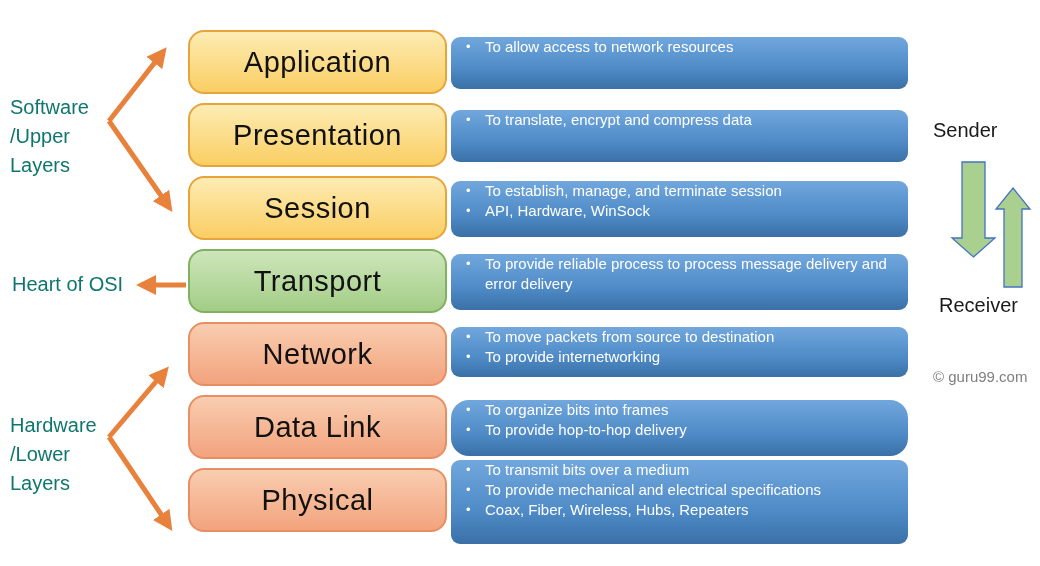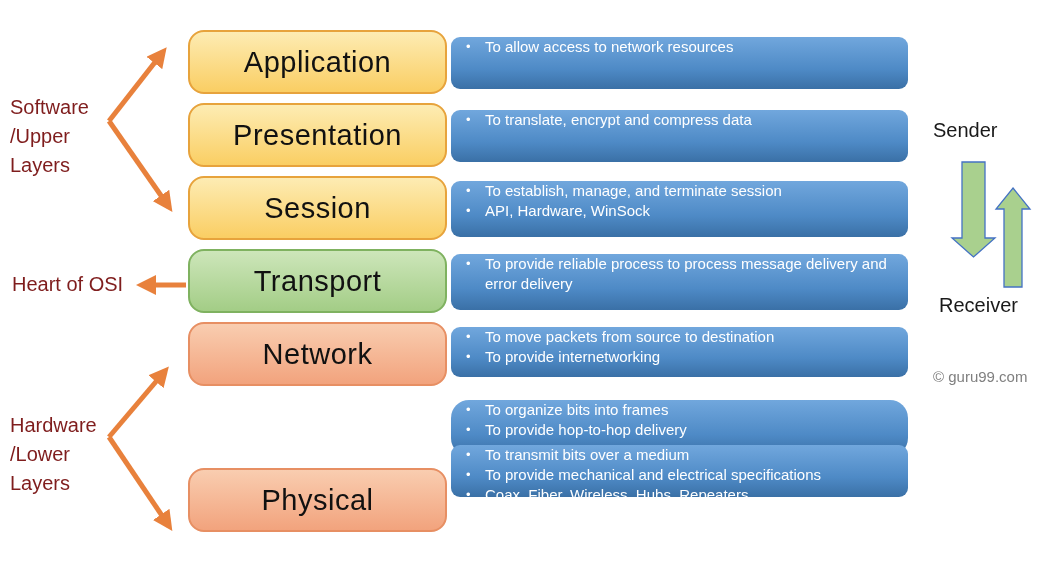--- a/index.html
+++ b/index.html
@@ -1,19 +1,19 @@
 <!DOCTYPE html>
 <html style="--yellow_top: #FDECB3; --yellow_bottom: #FACE63; --yellow_border: #E7A33C; --green_top: #CDE6BA; --green_bottom: #A3CD86; --green_border: #7FB260; --salmon_top: #F9CDB0; --salmon_bottom: #F2A37D; --salmon_border: #E78F63; --blue_top: #71A7DD; --blue_mid: #4E8AC6; --blue_bottom: #3A70A6; --arrow_orange: #E8813C; --green_arrow_fill: #A9D08E; --green_arrow_stroke: #4472C4;"><head>
 <meta charset="utf-8">
 <style>
   html,body{margin:0;padding:0;background:#ffffff;font-family:"Liberation Sans",sans-serif;}
   .canvas{position:relative;width:1040px;height:566px;background:#ffffff;overflow:hidden;}
 
   
-  .side-label{position:absolute;color:#7f1d1d;font-size:20px;line-height:29px;white-space:pre-line;}
+  .side-label{position:absolute;color:#0f766e;font-size:20px;line-height:29px;white-space:pre-line;}
   .flow-label{position:absolute;color:#1a1a1a;font-size:20px;}
   .credit{position:absolute;color:#7f7f7f;font-size:15px;}
 
   
   .layer-box{position:absolute;left:188px;width:259px;height:64px;border-radius:16px;
     display:flex;align-items:center;justify-content:center;box-sizing:border-box;border:2px solid transparent;}
   .layer-box span{font-size:29px;color:#111;letter-spacing:0.5px;}
   .box-software{background:linear-gradient(180deg,var(--yellow_top) 0%,var(--yellow_bottom) 100%);border-color:var(--yellow_border);}
   .box-heart{background:linear-gradient(180deg,var(--green_top) 0%,var(--green_bottom) 100%);border-color:var(--green_border);}
   .box-hardware{background:linear-gradient(180deg,var(--salmon_top) 0%,var(--salmon_bottom) 100%);border-color:var(--salmon_border);}
@@ -84,31 +84,34 @@
   <div class="layer-box box-hardware" style="top:322px;">
     <span>Network</span>
   </div>
   <div class="desc-box" style="top:327px;height:50px;">
     <ul>
       <li>To move packets from source to destination</li>
       <li>To provide internetworking</li>
     </ul>
   </div>
 
+  <div class="layer-box box-hardware" style="top:395px;">
+    <span>Data Link</span>
+  </div>
   <div class="desc-box" style="top:400px;height:56px;border-radius:18px;">
     <ul>
       <li>To organize bits into frames</li>
       <li>To provide hop-to-hop delivery</li>
     </ul>
   </div>
 
   <div class="layer-box box-hardware" style="top:468px;">
     <span>Physical</span>
   </div>
-  <div class="desc-box" style="top:445px;height:52px;">
+  <div class="desc-box" style="top:460px;height:84px;">
     <ul>
       <li>To transmit bits over a medium</li>
       <li>To provide mechanical and electrical specifications</li>
       <li>Coax, Fiber, Wireless, Hubs, Repeaters</li>
     </ul>
   </div>
 
   <div class="flow-label" style="left:933px;top:119px;">Sender</div>
   <div class="flow-label" style="left:939px;top:294px;">Receiver</div>
   <div class="credit" style="left:933px;top:368px;">© guru99.com</div>

